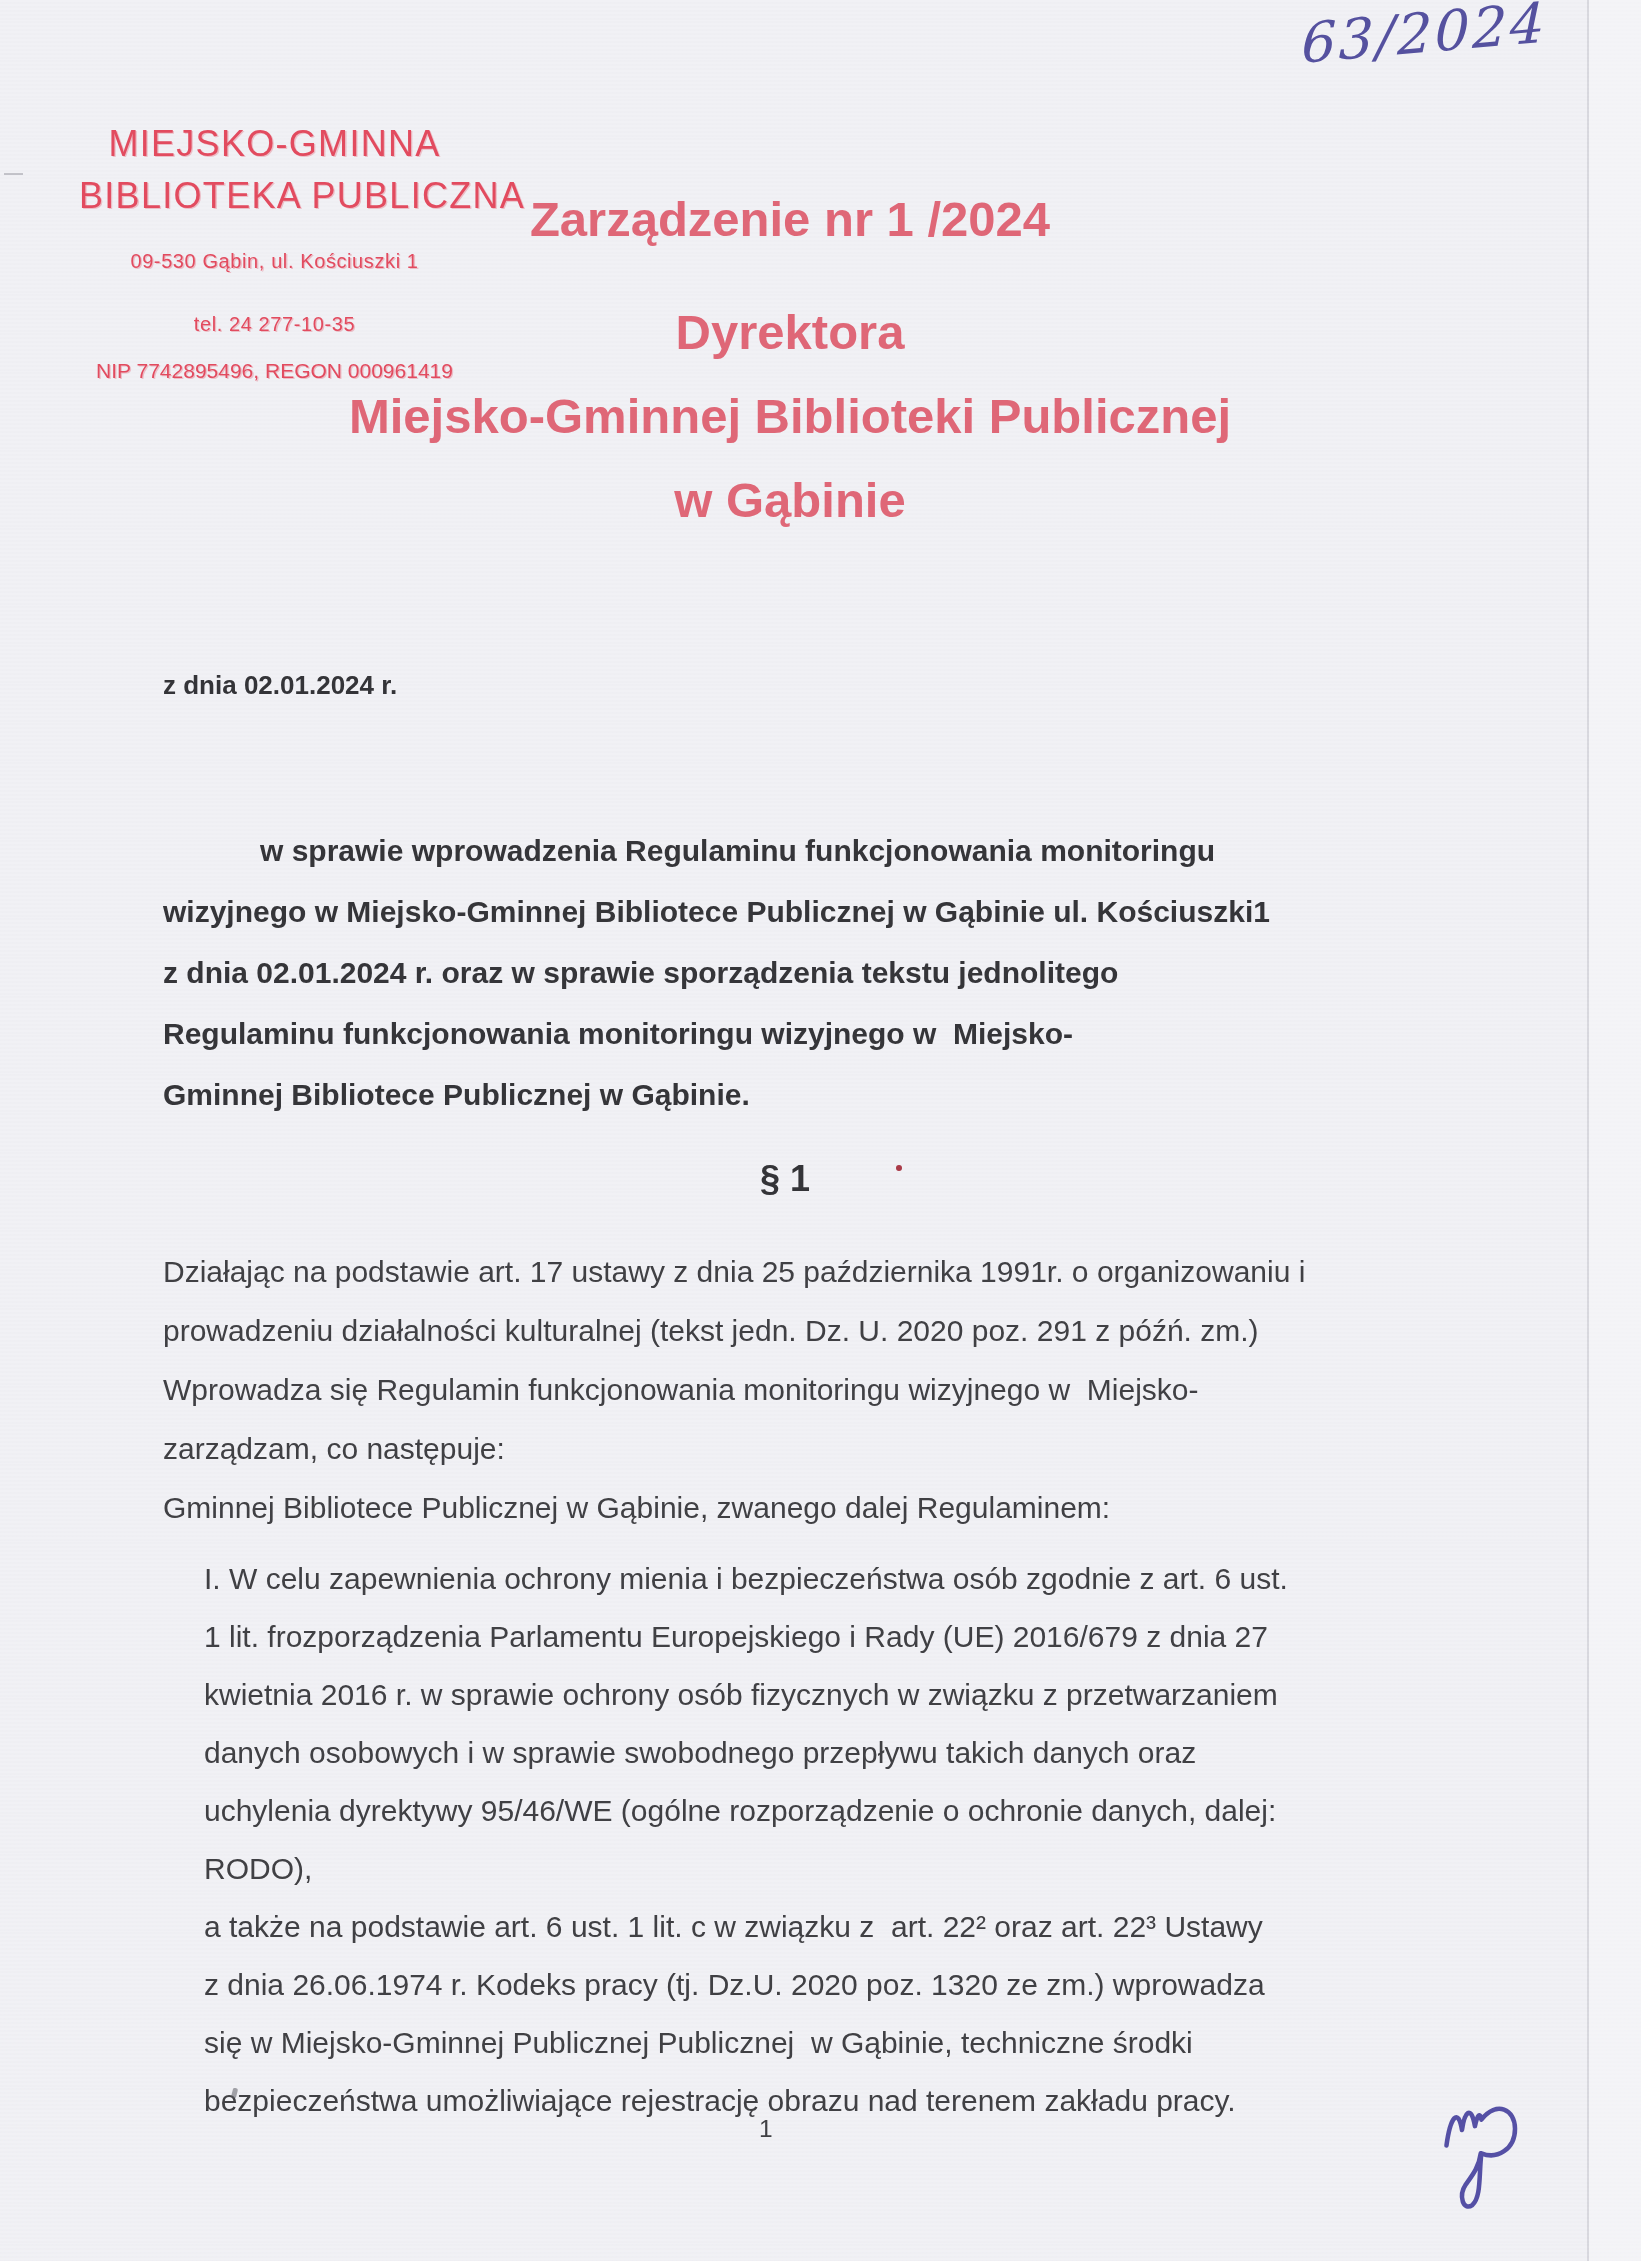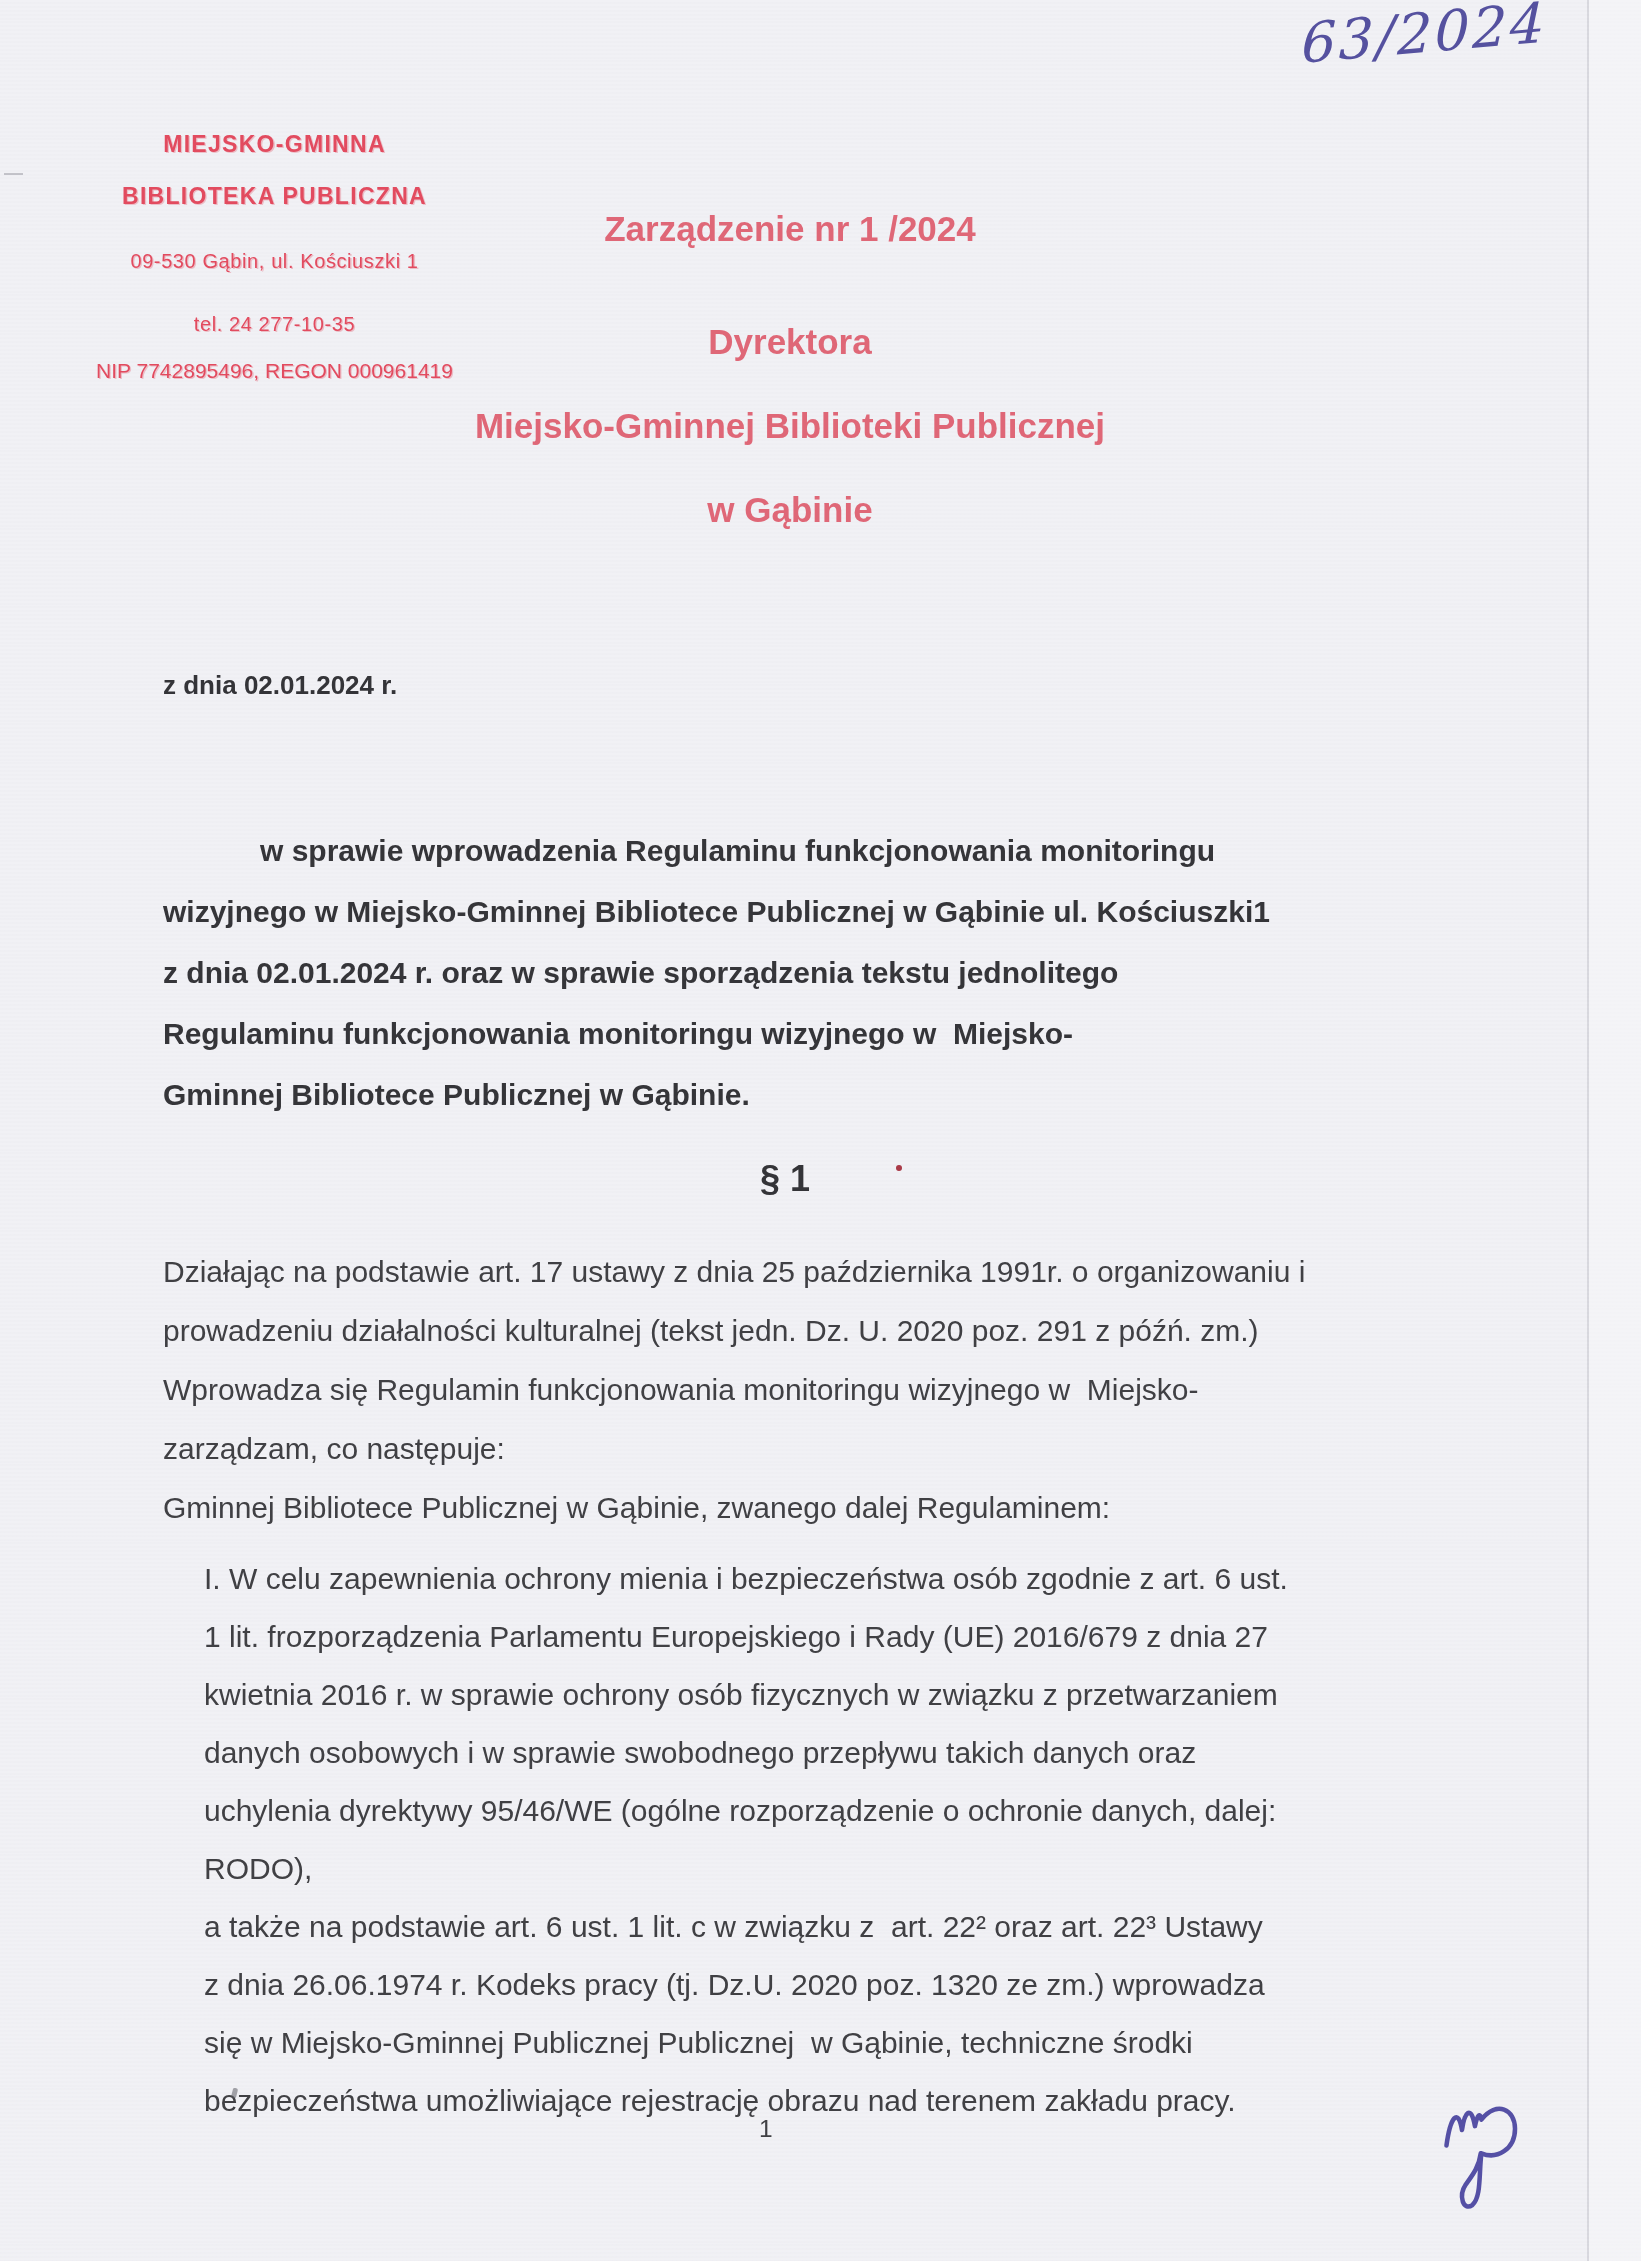--- a/index.html
+++ b/index.html
@@ -28,27 +28,27 @@
     font-size:55px;color:#55519f;
     transform:rotate(-5deg) skewX(-6deg);
     letter-spacing:2.6px;white-space:pre;
   }
   .stamp{
     position:absolute;top:107px;left:79px;width:391px;
     text-align:center;color:#e24b5f;
     text-shadow:1.3px 0.6px 0 rgba(226,75,95,0.30);
     white-space:pre;
   }
-  .stamp .s-bold{font-weight:bold;font-size:23px;line-height:30px;letter-spacing:1.3px;}
+  .stamp .s-bold{font-weight:normal;font-size:36px;line-height:30px;letter-spacing:1.3px;}
   .stamp .s-reg{font-size:20px;line-height:24.5px;letter-spacing:0.6px;margin-top:16px;}
   .stamp .s-ids{font-size:21px;line-height:26.5px;letter-spacing:0px;}
   .title-line{
     position:absolute;left:0;right:62px;text-align:center;
-    font-weight:bold;font-size:35px;line-height:1;
-    color:#df6777;white-space:pre;margin-top:16px;
+    font-weight:bold;font-size:49px;line-height:1;
+    color:#df6777;white-space:pre;
   }
   .t1{top:195px;} .t2{top:308px;} .t3{top:392px;} .t4{top:476px;}
   .date-line{
     position:absolute;top:670px;left:163px;
     font-weight:bold;font-size:26px;color:#343438;white-space:pre;
   }
   .subject{position:absolute;top:820px;left:163px;width:1355px;
     font-weight:bold;font-size:30px;color:#353539;}
   .subject .line{line-height:61px;white-space:pre;}
   .subject .line.first{text-indent:97px;}

